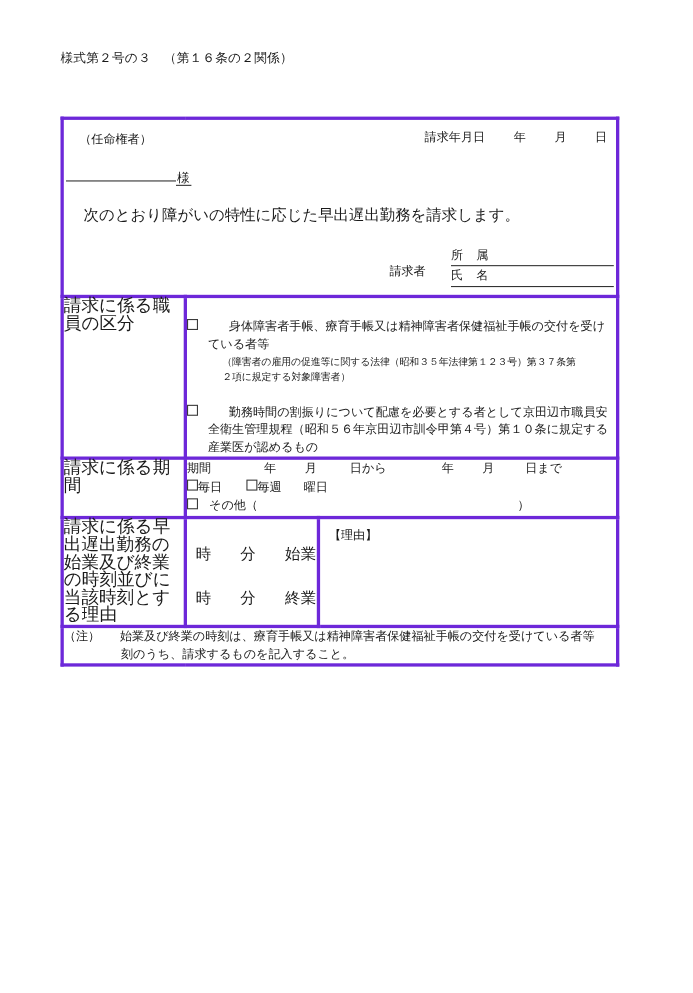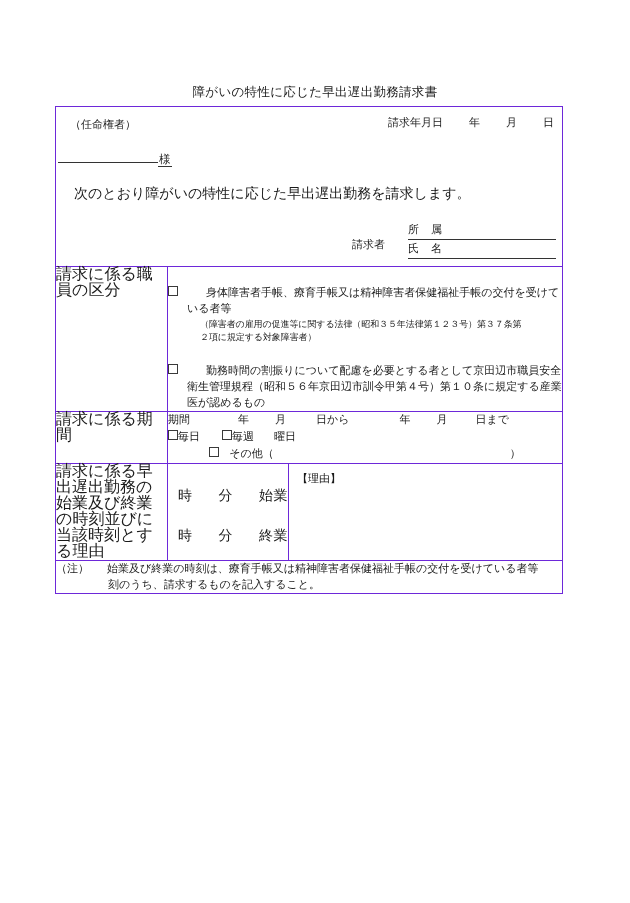--- a/index.html
+++ b/index.html
@@ -48,24 +48,23 @@
   .form-table {
     position: absolute;
     left: 55px;
     top: 106px;
     width: 508px;
     border-collapse: collapse;
     table-layout: fixed;
     font-size: 11px;
   }
   .form-table td {
-    border: 1px solid #6d28d9;
+    border: 3px solid #6d28d9;
     vertical-align: top;
     padding: 0;
-    font-family: Liberation Mono, monospace;
   }
   .col-label  { width: 112px; }
   .col-mid    { width: 121px; }
 
   
   .cell-head {
     height: 159px;
     position: relative;
   }
   .appointer {
@@ -194,21 +193,21 @@
   .period-line .s1 { display: inline-block; width: 48px; }
   .period-line .s2 { display: inline-block; width: 26px; }
   .period-line .s3 { display: inline-block; width: 30px; }
   .period-line .s4 { display: inline-block; width: 50px; }
   .period-line .s5 { display: inline-block; width: 26px; }
   .period-line .s6 { display: inline-block; width: 28px; }
   .freq-line { font-size: 11px; line-height: 17px; white-space: nowrap; }
   .freq-line .cbox { margin-right: 0; vertical-align: 0px; }
   .freq-line .gapA { display: inline-block; width: 22px; }
   .freq-line .gapB { display: inline-block; width: 20px; }
-  .other-line { font-size: 11px; line-height: 17px; white-space: nowrap; text-align: center; }
+  .other-line { font-size: 11px; line-height: 17px; white-space: nowrap; }
   .other-line .paren-gap { display: inline-block; width: 236px; }
 
   
   .time-cell {
     position: relative;
     height: 93px;
   }
   .time-row {
     font-size: 14px;
     white-space: nowrap;
@@ -232,21 +231,21 @@
     text-indent: -40px;
   }
   .note .note-gap { display: inline-block; width: 18px; }
   .note .cont { display: block; text-indent: 0; padding-left: 12px; }
 </style>
 </head>
 <body>
 
 <div class="page">
 
-  <div class="doc-title">障がいの特性に応じた早出遅出勤務請求書</div>
+  <div class="form-no">様式第２号の３　（第１６条の２関係）</div>
 
   <table class="form-table">
     <colgroup>
       <col class="col-label">
       <col class="col-mid">
       <col>
     </colgroup>
     <tbody>
 
       <tr>

